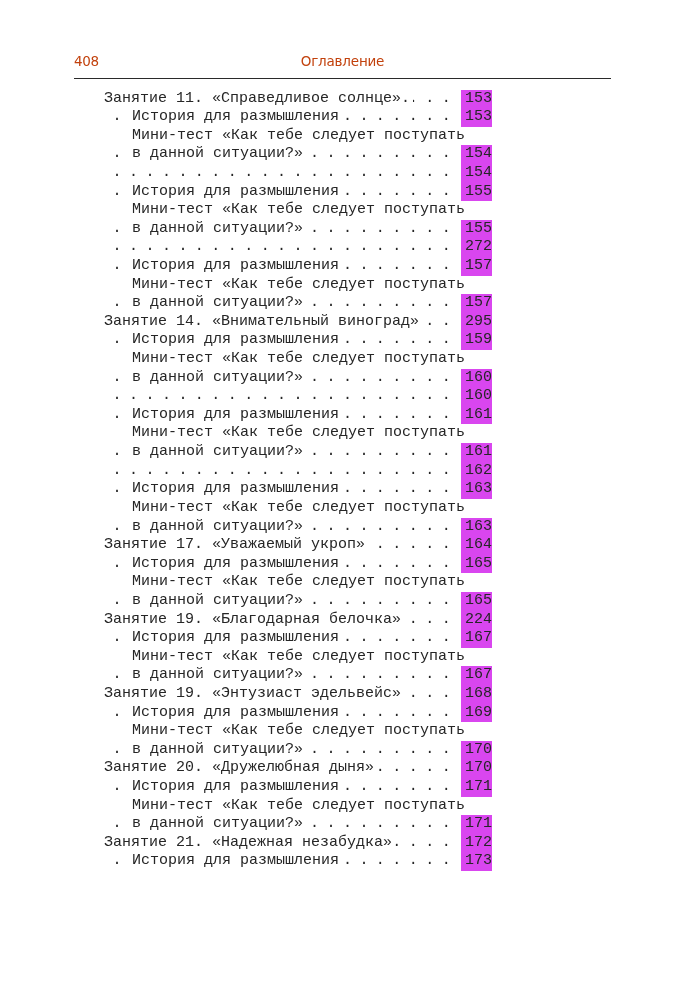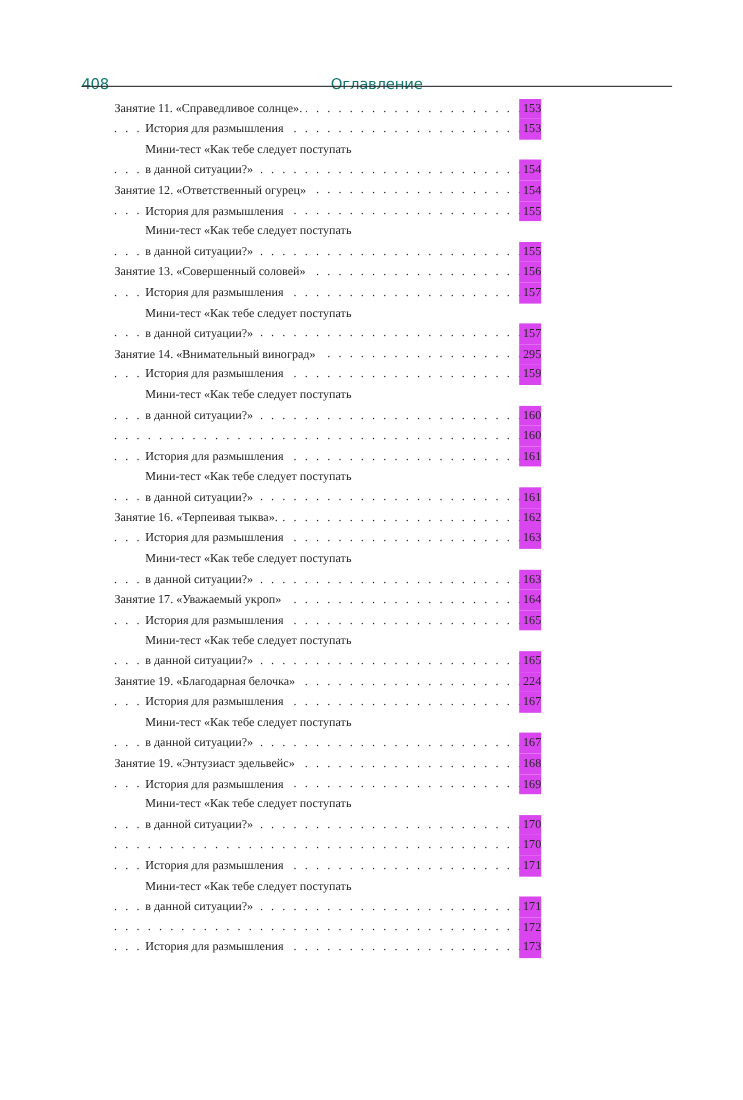--- a/index.html
+++ b/index.html
@@ -15,22 +15,21 @@
       color: #262626;
     }
     .running-head {
       position: absolute;
       left: 74px;
       top: 53px;
       width: 537px;
       height: 22px;
       font-family: "DejaVu Sans", sans-serif;
       font-size: 13.5px;
-      color: #0f766e;
-      margin-top: 16px;
+      color: #c2410c;
     }
     .page-number {
       position: absolute;
       left: 0;
       top: 0;
       letter-spacing: -0.3px;
     }
     .section-title {
       position: absolute;
       left: 0;
@@ -45,22 +44,22 @@
       top: 78px;
       width: 537px;
       height: 1.3px;
       background: #2a2a2a;
     }
     .toc {
       position: absolute;
       left: 0;
       top: 89.5px;
       width: 555px;
-      font-family: Liberation Serif, serif;
-      font-size: 11px;
+      font-family: Liberation Mono, monospace;
+      font-size: 15px;
       color: #262626;
     }
     .toc-line {
       position: relative;
       height: 18.62px;
       line-height: 18.62px;
       white-space: nowrap;
     }
     .toc-line .label {
       position: absolute;
@@ -116,41 +115,39 @@
     </div>
     <div class="toc-line lvl-1">
       <span class="label">Мини-тест «Как тебе следует поступать</span>
     </div>
     <div class="toc-line lvl-1">
       <span class="label">в данной ситуации?»</span>
       <span class="leader"><span>........................................................................</span></span>
       <span class="pg">154</span>
     </div>
     <div class="toc-line lvl-0">
-      <span class="label">Занятие 12. «Ответственный огурец»</span>
       <span class="leader"><span>........................................................................</span></span>
       <span class="pg">154</span>
     </div>
     <div class="toc-line lvl-1">
       <span class="label">История для размышления</span>
       <span class="leader"><span>........................................................................</span></span>
       <span class="pg">155</span>
     </div>
     <div class="toc-line lvl-1">
       <span class="label">Мини-тест «Как тебе следует поступать</span>
     </div>
     <div class="toc-line lvl-1">
       <span class="label">в данной ситуации?»</span>
       <span class="leader"><span>........................................................................</span></span>
       <span class="pg">155</span>
     </div>
     <div class="toc-line lvl-0">
-      <span class="label">Занятие 13. «Совершенный соловей»</span>
-      <span class="leader"><span>........................................................................</span></span>
-      <span class="pg">156</span>
+      <span class="leader"><span>........................................................................</span></span>
+      <span class="pg">272</span>
     </div>
     <div class="toc-line lvl-1">
       <span class="label">История для размышления</span>
       <span class="leader"><span>........................................................................</span></span>
       <span class="pg">157</span>
     </div>
     <div class="toc-line lvl-1">
       <span class="label">Мини-тест «Как тебе следует поступать</span>
     </div>
     <div class="toc-line lvl-1">
@@ -187,21 +184,20 @@
     </div>
     <div class="toc-line lvl-1">
       <span class="label">Мини-тест «Как тебе следует поступать</span>
     </div>
     <div class="toc-line lvl-1">
       <span class="label">в данной ситуации?»</span>
       <span class="leader"><span>........................................................................</span></span>
       <span class="pg">161</span>
     </div>
     <div class="toc-line lvl-0">
-      <span class="label">Занятие 16. «Терпеивая тыква».</span>
       <span class="leader"><span>........................................................................</span></span>
       <span class="pg">162</span>
     </div>
     <div class="toc-line lvl-1">
       <span class="label">История для размышления</span>
       <span class="leader"><span>........................................................................</span></span>
       <span class="pg">163</span>
     </div>
     <div class="toc-line lvl-1">
       <span class="label">Мини-тест «Как тебе следует поступать</span>
@@ -259,37 +255,39 @@
     </div>
     <div class="toc-line lvl-1">
       <span class="label">Мини-тест «Как тебе следует поступать</span>
     </div>
     <div class="toc-line lvl-1">
       <span class="label">в данной ситуации?»</span>
       <span class="leader"><span>........................................................................</span></span>
       <span class="pg">170</span>
     </div>
     <div class="toc-line lvl-0">
+      <span class="label">Занятие 20. «Дружелюбная дыня»</span>
       <span class="leader"><span>........................................................................</span></span>
       <span class="pg">170</span>
     </div>
     <div class="toc-line lvl-1">
       <span class="label">История для размышления</span>
       <span class="leader"><span>........................................................................</span></span>
       <span class="pg">171</span>
     </div>
     <div class="toc-line lvl-1">
       <span class="label">Мини-тест «Как тебе следует поступать</span>
     </div>
     <div class="toc-line lvl-1">
       <span class="label">в данной ситуации?»</span>
       <span class="leader"><span>........................................................................</span></span>
       <span class="pg">171</span>
     </div>
     <div class="toc-line lvl-0">
+      <span class="label">Занятие 21. «Надежная незабудка»</span>
       <span class="leader"><span>........................................................................</span></span>
       <span class="pg">172</span>
     </div>
     <div class="toc-line lvl-1">
       <span class="label">История для размышления</span>
       <span class="leader"><span>........................................................................</span></span>
       <span class="pg">173</span>
     </div>
   </div>
 

